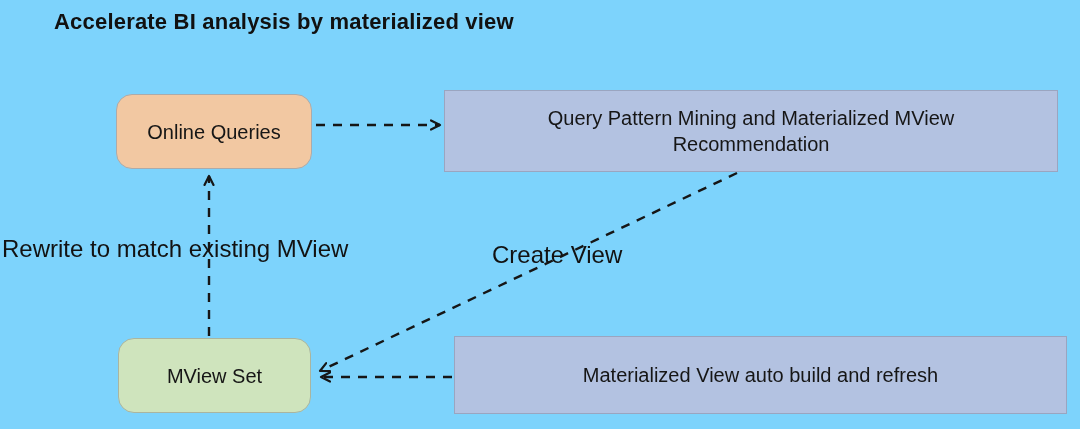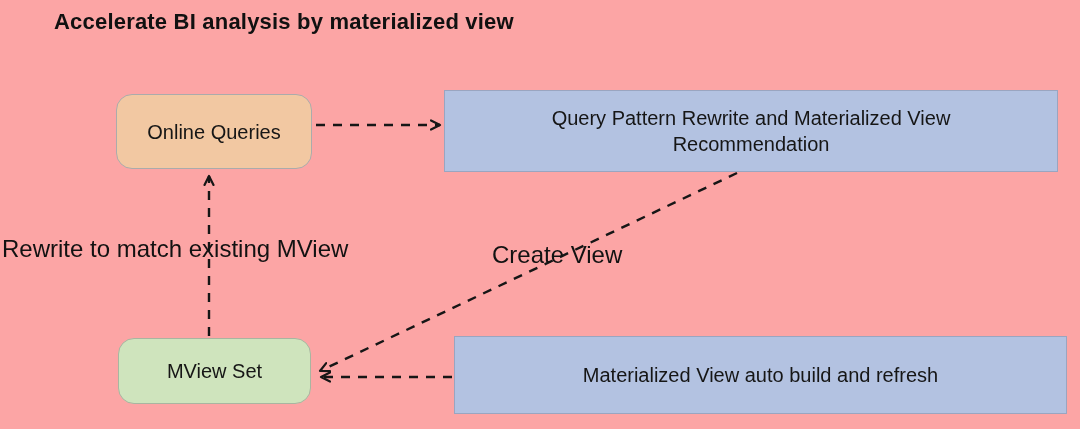--- a/index.html
+++ b/index.html
@@ -2,21 +2,21 @@
 <html><head>
 <meta charset="utf-8">
 <style>
   * { margin: 0; padding: 0; box-sizing: border-box; }
   html, body { background: #ffffff; }
   body { font-family: "Liberation Sans", sans-serif; }
   .canvas {
     position: relative;
     width: 1080px;
     height: 429px;
-    background: #fca5a5;
+    background: #7dd3fc;
     overflow: hidden;
   }
   .title {
     position: absolute;
     left: 54px;
     top: 9px;
     font-size: 22px;
     font-weight: bold;
     color: #111111;
     letter-spacing: 0.2px;
@@ -38,21 +38,21 @@
     border: 1.5px solid #ababab;
     border-radius: 16px;
   }
   .node-mining {
     left: 444px; top: 90px; width: 614px; height: 82px;
     background: #b3c2e1;
     border: 1px solid #9aa5c0;
   }
   .node-mining span { display: inline-block; max-width: 520px; }
   .node-mview {
-    left: 118px; top: 338px; width: 193px; height: 66px;
+    left: 118px; top: 338px; width: 193px; height: 75px;
     background: #cfe4bd;
     border: 1.5px solid #a9b5a0;
     border-radius: 16px;
   }
   .node-build {
     left: 454px; top: 336px; width: 613px; height: 78px;
     background: #b3c2e1;
     border: 1px solid #9aa5c0;
   }
   .edge-label {
@@ -81,21 +81,21 @@
     <line x1="209" y1="336" x2="209" y2="176" stroke="#161616" stroke-width="2.4" stroke-dasharray="9 8" marker-end="url(#arrow)"></line>
     <line x1="737" y1="173" x2="320" y2="371" stroke="#161616" stroke-width="2.4" stroke-dasharray="9 8" marker-end="url(#arrow)"></line>
     <line x1="452" y1="377" x2="321" y2="377" stroke="#161616" stroke-width="2.4" stroke-dasharray="9 8" marker-end="url(#arrow)"></line>
   </svg>
 
   <div class="node node-online">
     <span>Online Queries</span>
   </div>
 
   <div class="node node-mining">
-    <span>Query Pattern Rewrite and Materialized View Recommendation</span>
+    <span>Query Pattern Mining and Materialized MView Recommendation</span>
   </div>
 
   <div class="node node-mview">
     <span>MView Set</span>
   </div>
 
   <div class="node node-build">
     <span>Materialized View auto build and refresh</span>
   </div>
 

